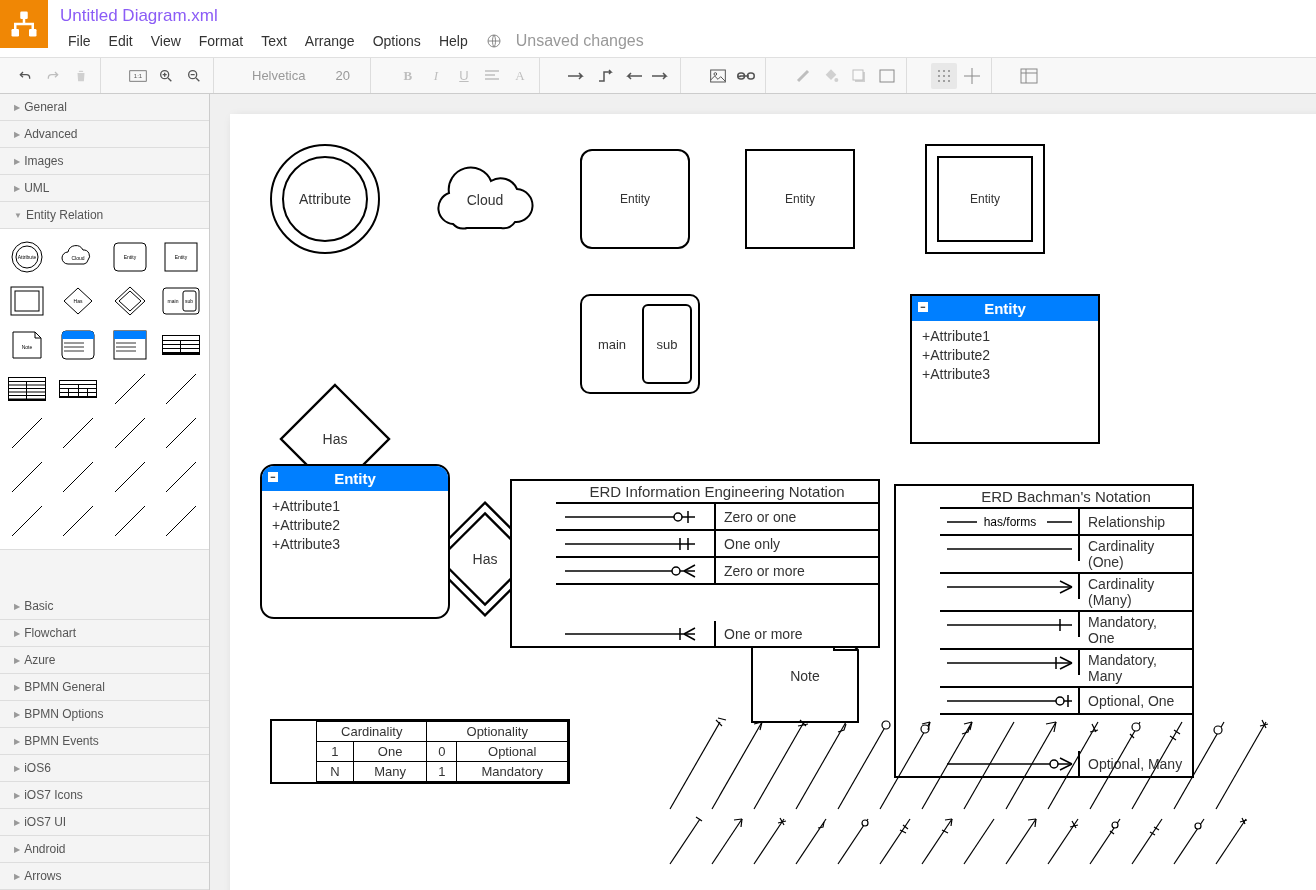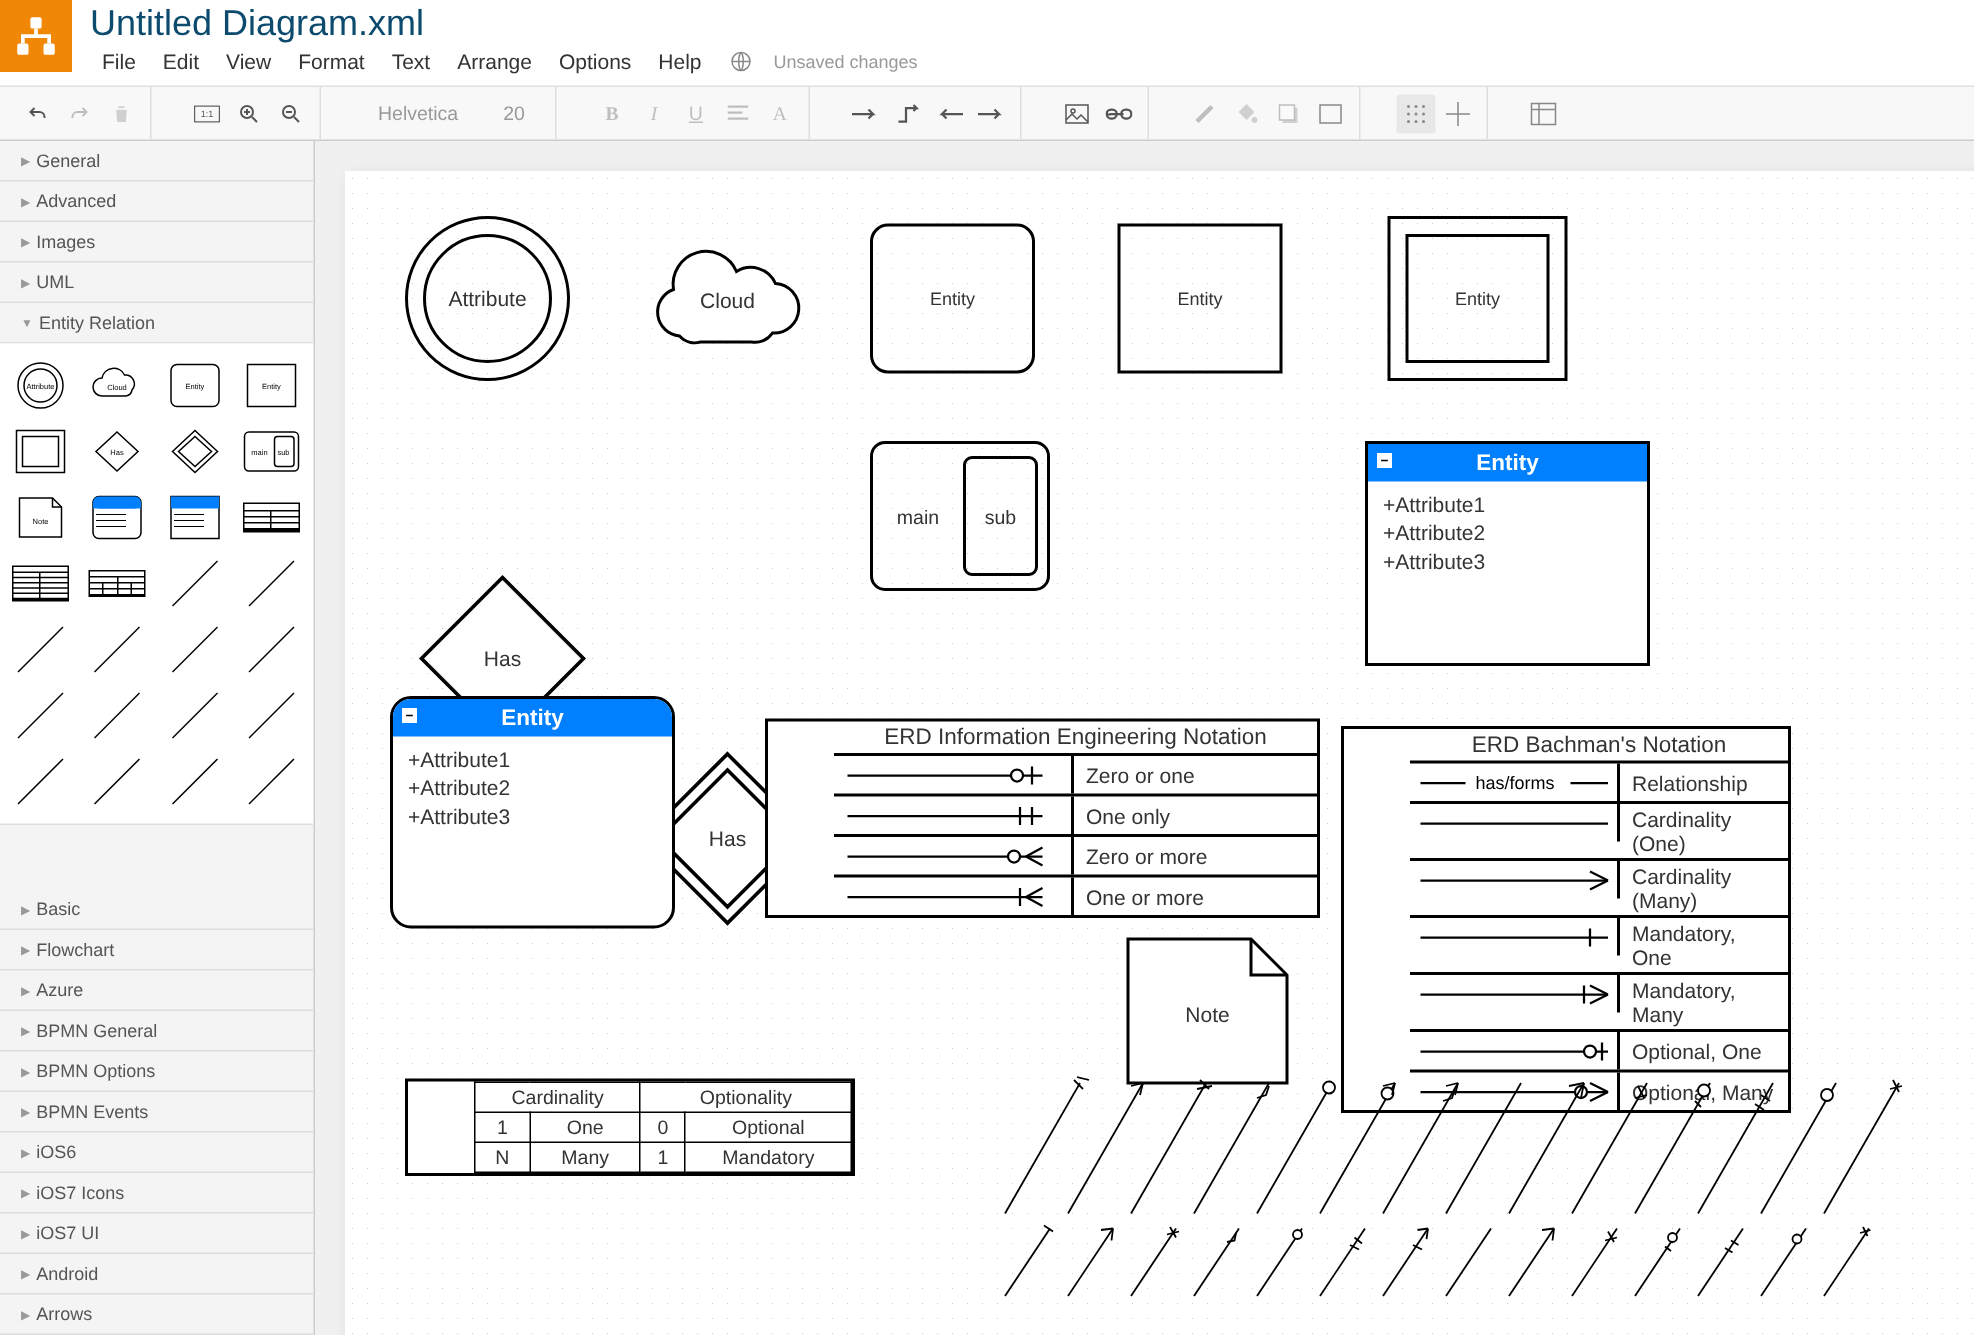--- a/index.html
+++ b/index.html
@@ -21,25 +21,25 @@
   }
   .logo-box {
     width: 48px; height: 48px;
     background: #f08705;
     display: flex; align-items: center; justify-content: center;
     margin: 0;
   }
   .logo-box svg { width: 30px; height: 30px; }
   .header-right { flex: 1; padding-left: 12px; }
   .title-row { display:flex; align-items:center; height: 28px; padding-top:4px;}
-  .doc-title { font-size: 24px; font-weight: 400; color: #0c4a6e; }
+  .doc-title { font-size: 17px; font-weight: 400; color: #8b5cf6; }
   .menu-row { display:flex; align-items:center; gap: 2px; height:26px;}
   .menu-item { padding: 2px 8px; cursor: pointer; color:#333; font-size:14px;}
   .lang-icon { margin: 0 8px; color:#666; display:inline-flex;}
-  .unsaved { color:#999; font-size:12px; margin-left:4px;}
+  .unsaved { color:#999; font-size:16px; margin-left:4px;}
   .toolbar {
     height: 36px; background:#f8f8f8; border-bottom:1px solid #ccc;
     display:flex; align-items:center; padding: 0 6px; gap:18px;
   }
   .tb-group { display:flex; align-items:center; gap:2px; padding:0 6px; border-right:1px solid #ddd; height:100%;}
   .tb-group:last-child { border-right:none;}
   .tb-btn {
     width:26px; height:26px; display:inline-flex; align-items:center; justify-content:center;
     color:#555; cursor:pointer; border-radius:2px;
   }
@@ -102,21 +102,21 @@
   }
   .ent-table.sharp { border-radius:0; }
   .ent-head { background:#007fff; color:#fff; font-weight:bold; text-align:center; padding:4px 0; position:relative; font-size:15px;}
   .ent-head .mini { position:absolute; left:6px; top:6px; width:10px; height:10px; background:#fff; display:flex;align-items:center;justify-content:center; font-size:9px; color:#000;}
   .ent-body { padding:6px 10px 40px 10px; font-size:14px; line-height:1.35;}
   .erd-table {
     position:absolute; border:2px solid #000; background:#fff; font-size:14px;padding-left:44px;
   }
   .erd-table .thead { text-align:center; padding:2px 4px; border-bottom:2px solid #000; font-size:15px;}
   .erd-row { display:flex; border-bottom:2px solid #000;}
-  .erd-row:last-child{border-bottom:none;}
+  .erd-row:last-child{border-bottom:none;margin-top:36px;}
   .erd-row .left { width:160px; border-right:2px solid #000; height:25px; position:relative; display:flex; align-items:center; justify-content:center;}
   .erd-row .right { flex:1; padding:2px 8px; display:flex; align-items:center;}
   .chen-table {
     position:absolute; border:2px solid #000; background:#fff; font-size:13px;
     width:300px;
   }
   .chen-table td, .chen-table th {
     border:1px solid #000; padding:2px 6px; text-align:center;
   }
   .chen-table th.title { font-weight:normal; font-size:15px;}

